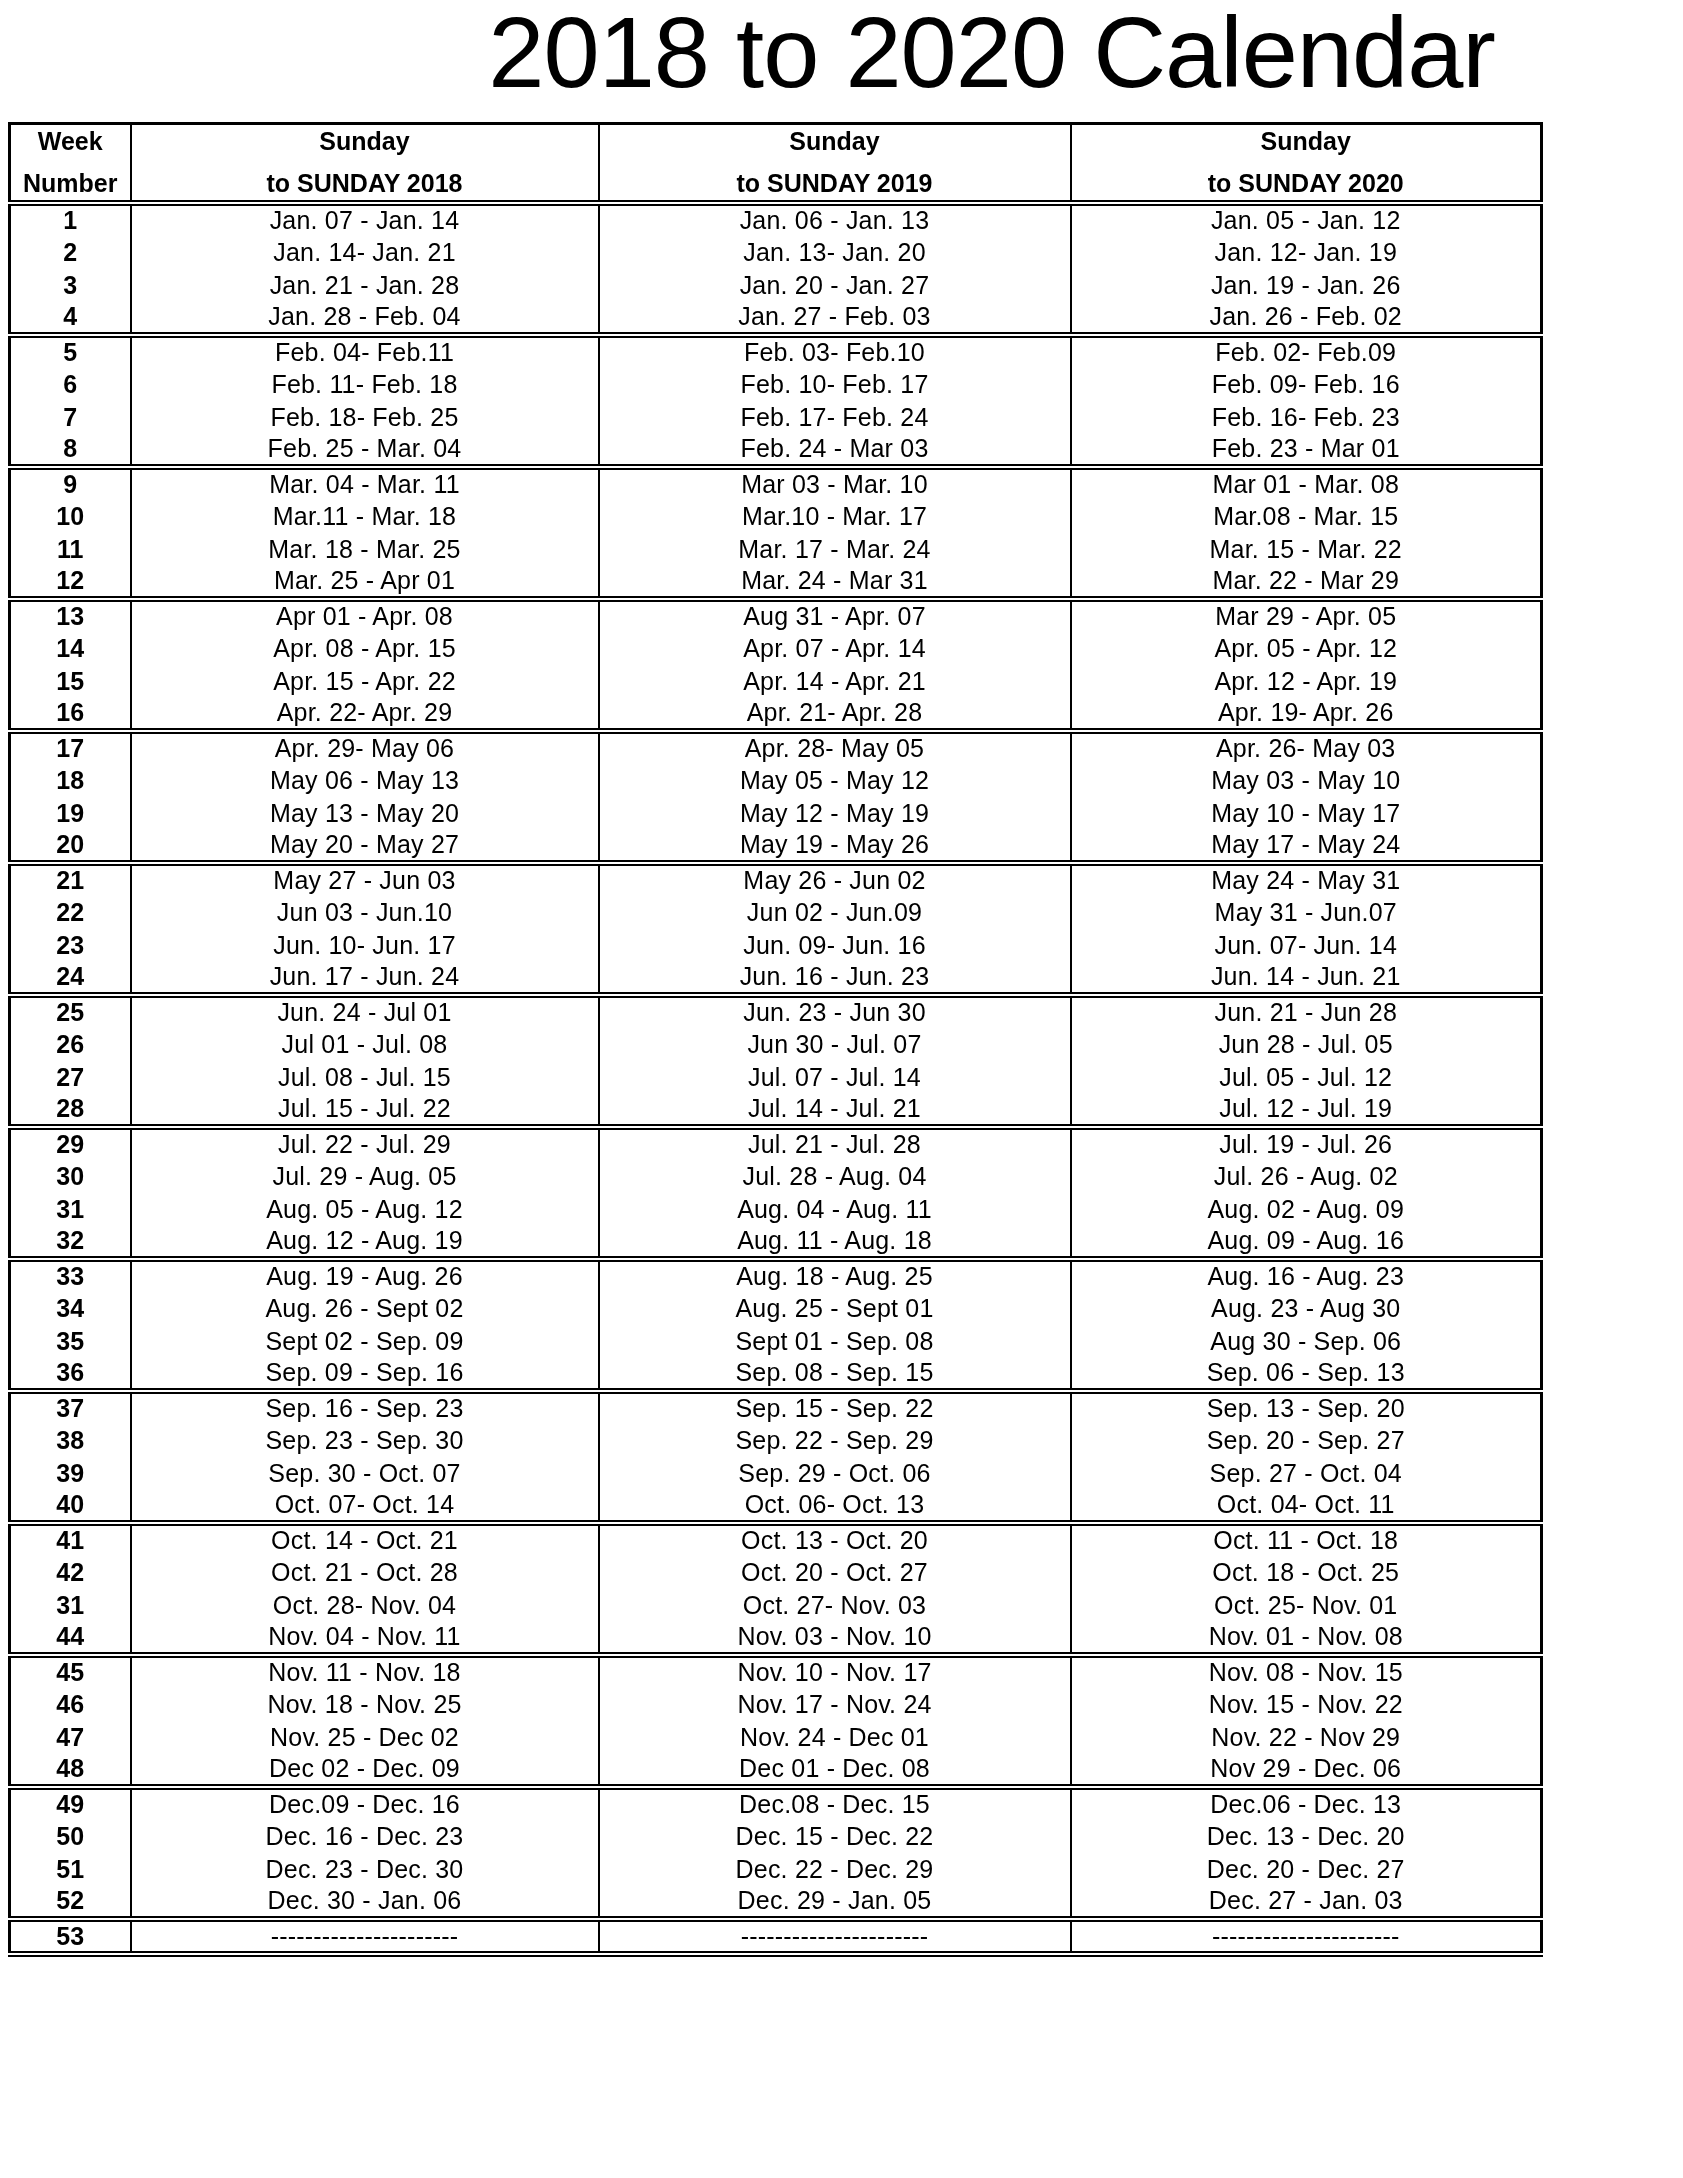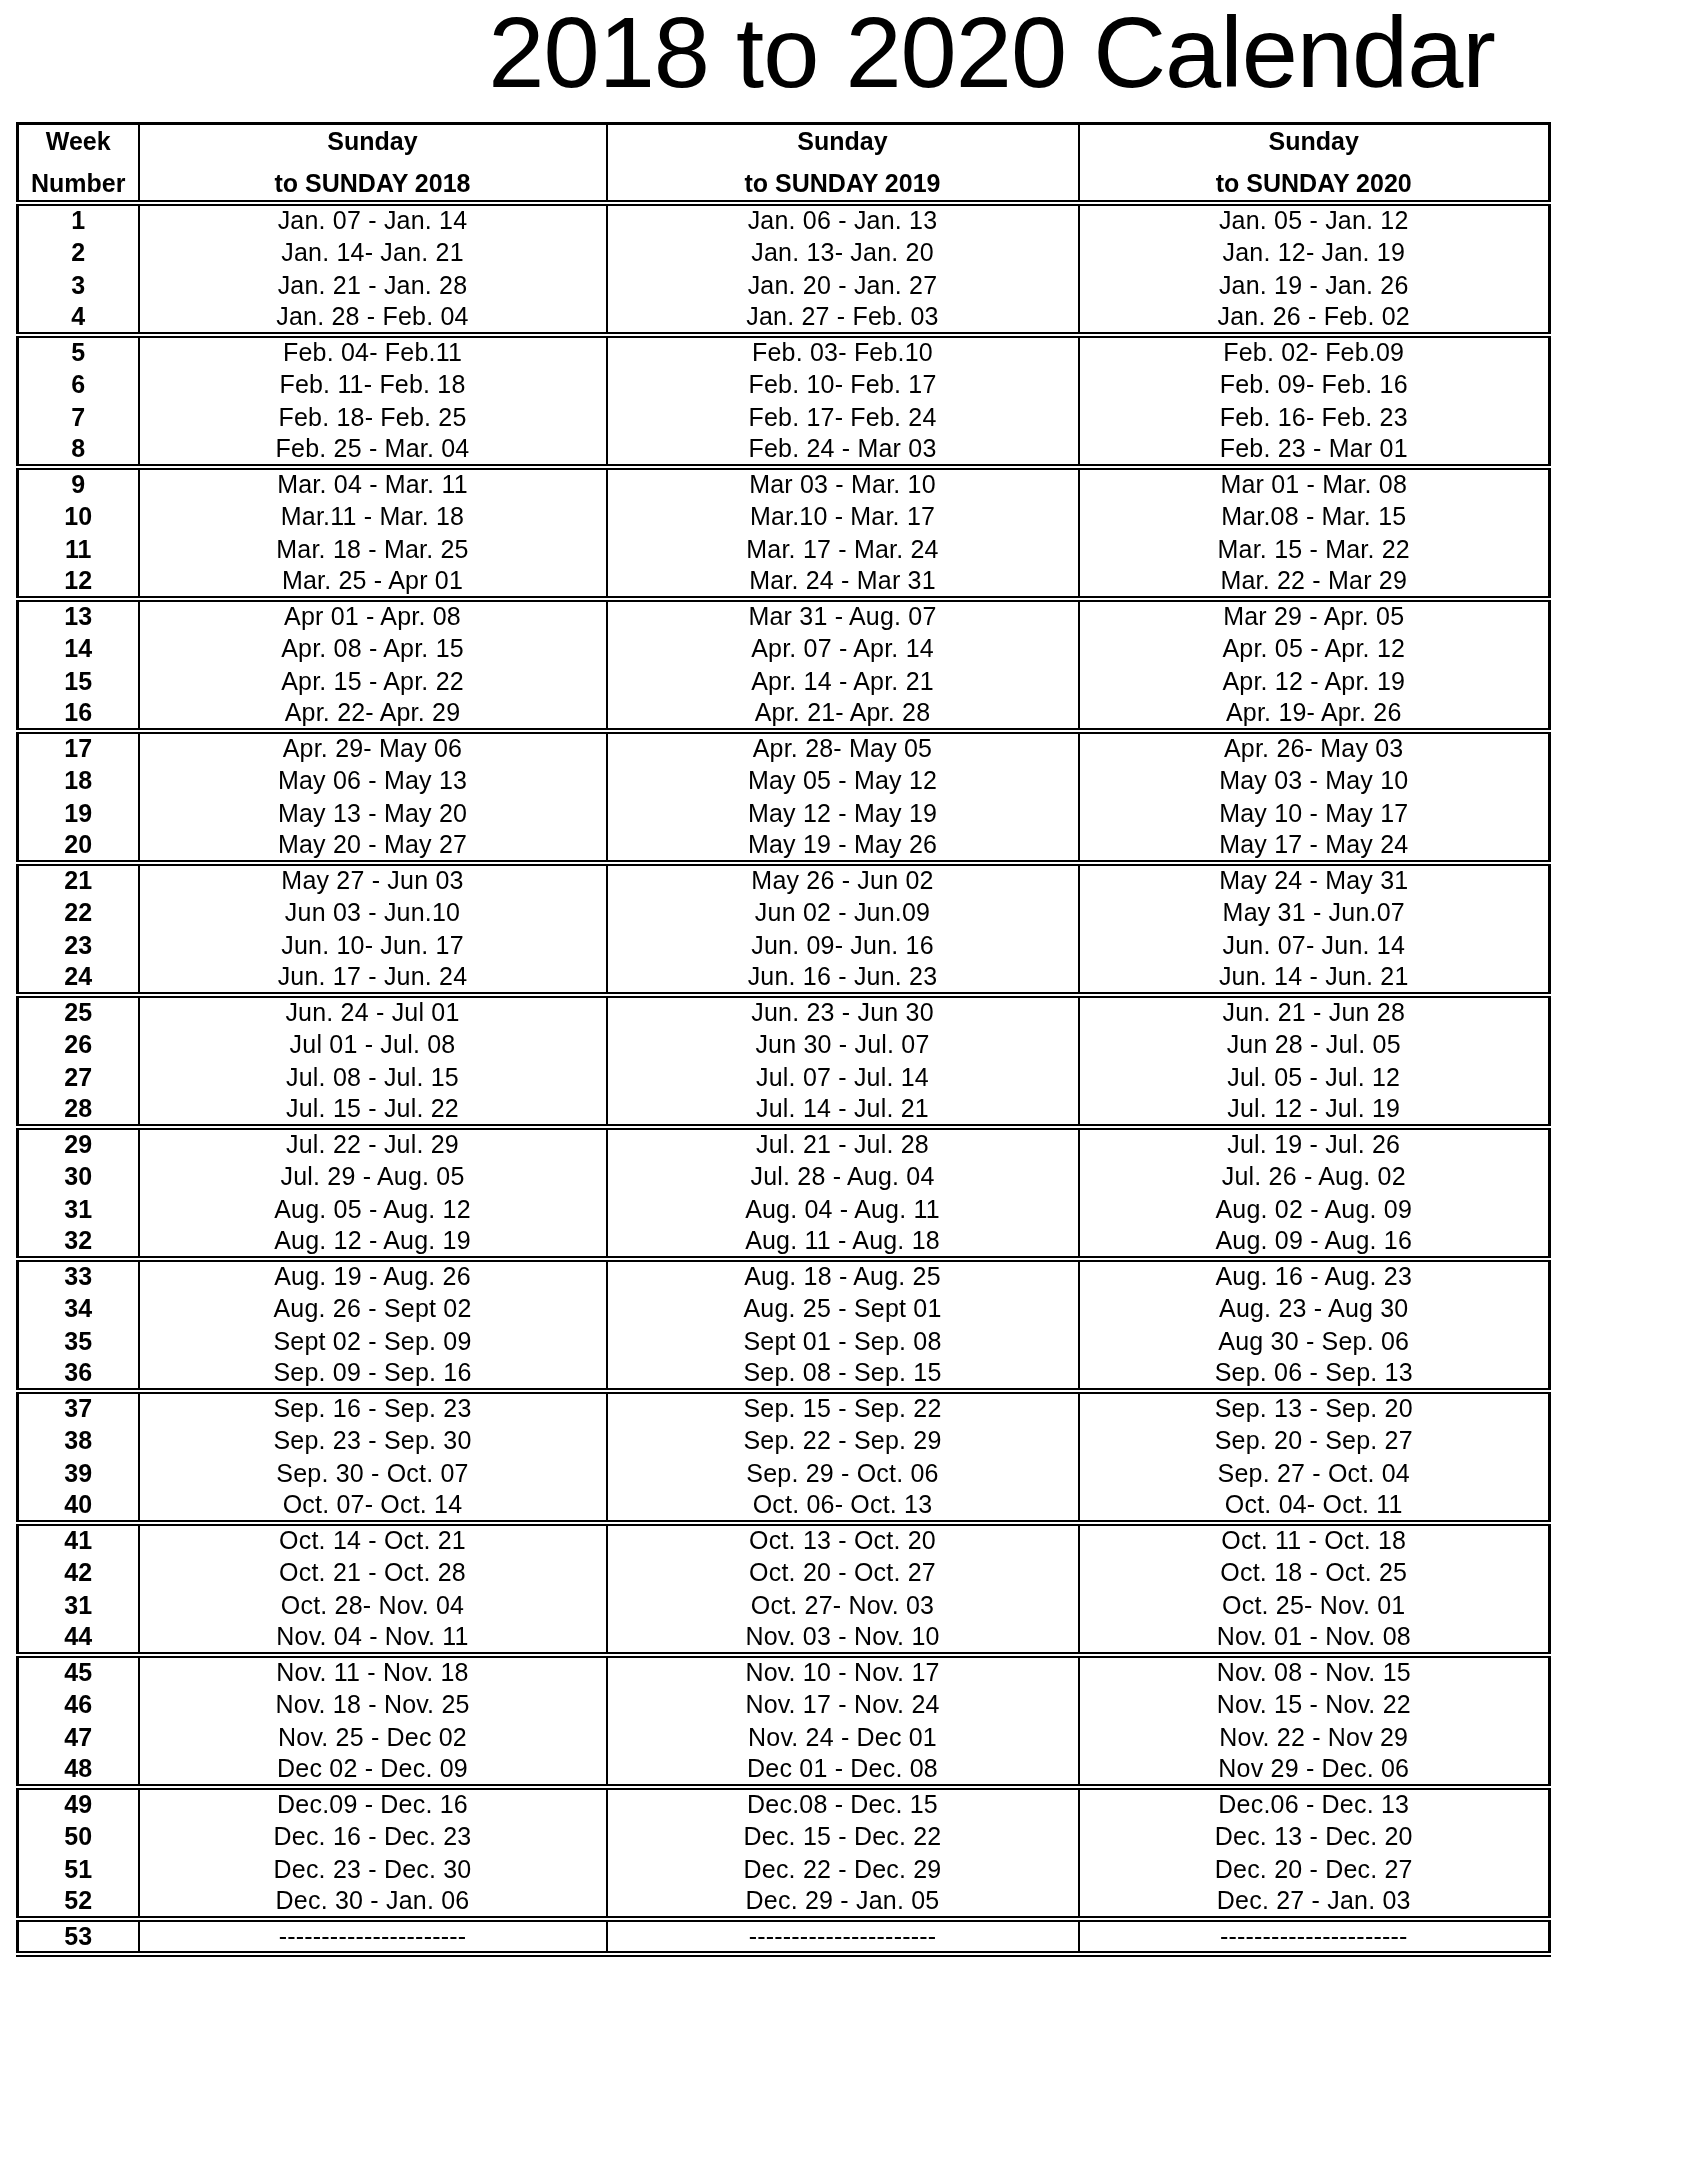--- a/index.html
+++ b/index.html
@@ -22,21 +22,21 @@
     width: 1495px;
     text-align: right;
     font-size: 101px;
     font-weight: 400;
     line-height: 1.0;
     white-space: nowrap;
     letter-spacing: -1px;
   }
   table.calendar {
     position: absolute;
-    left: 16px;
+    left: 8px;
     top: 122px;
     width: 1533px;
     table-layout: fixed;
     border-collapse: collapse;
     border: 3px solid #000;
   }
   col.c-week { width: 121px; }
   col.c-2018 { width: 468px; }
   col.c-2019 { width: 472px; }
   col.c-2020 { width: 471px; }
@@ -198,21 +198,21 @@
   <tr>
     <td class="week-cell">12</td>
     <td class="date-cell">Mar. 25 - Apr 01</td>
     <td class="date-cell">Mar. 24 - Mar 31</td>
     <td class="date-cell">Mar. 22 - Mar 29</td>
   </tr>
 
   <tr class="group-start">
     <td class="week-cell">13</td>
     <td class="date-cell">Apr 01 - Apr. 08</td>
-    <td class="date-cell">Mar 31 - Aug. 07</td>
+    <td class="date-cell">Aug 31 - Apr. 07</td>
     <td class="date-cell">Mar 29 - Apr. 05</td>
   </tr>
 
   <tr>
     <td class="week-cell">14</td>
     <td class="date-cell">Apr. 08 - Apr. 15</td>
     <td class="date-cell">Apr. 07 - Apr. 14</td>
     <td class="date-cell">Apr. 05 - Apr. 12</td>
   </tr>
 

